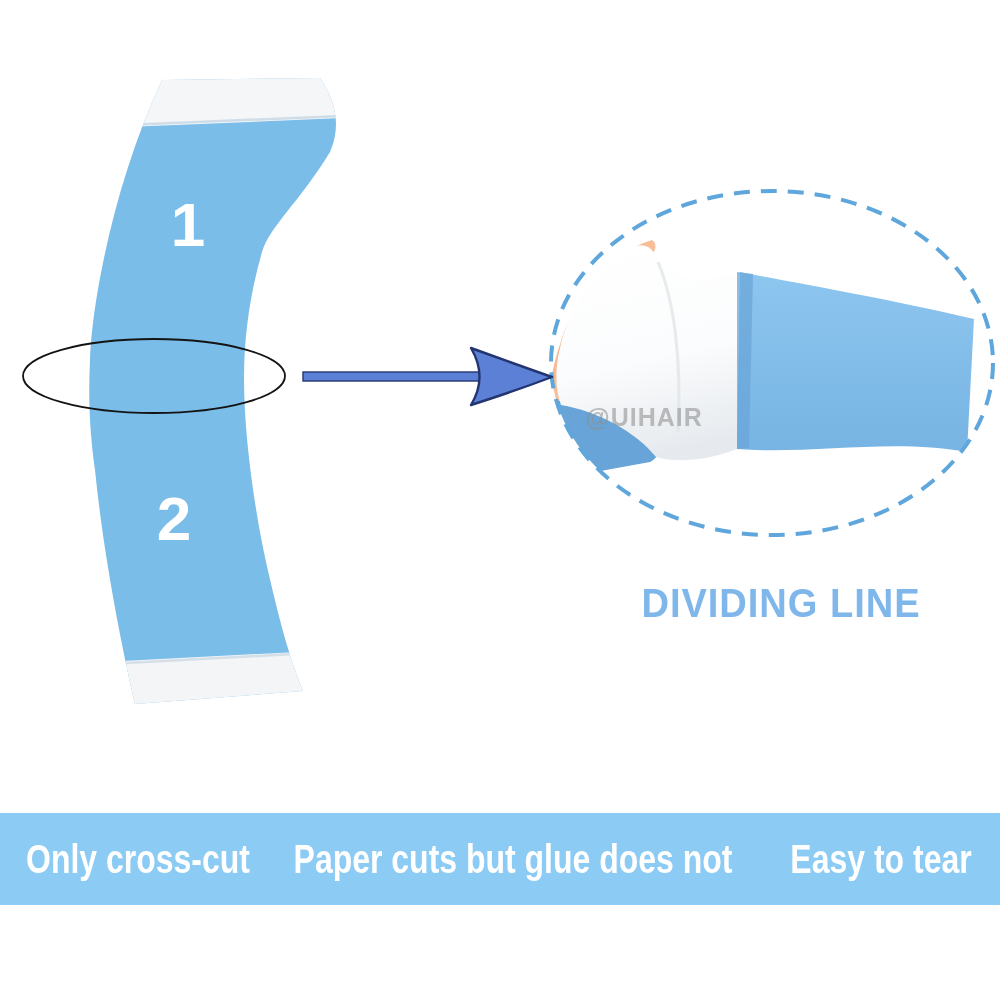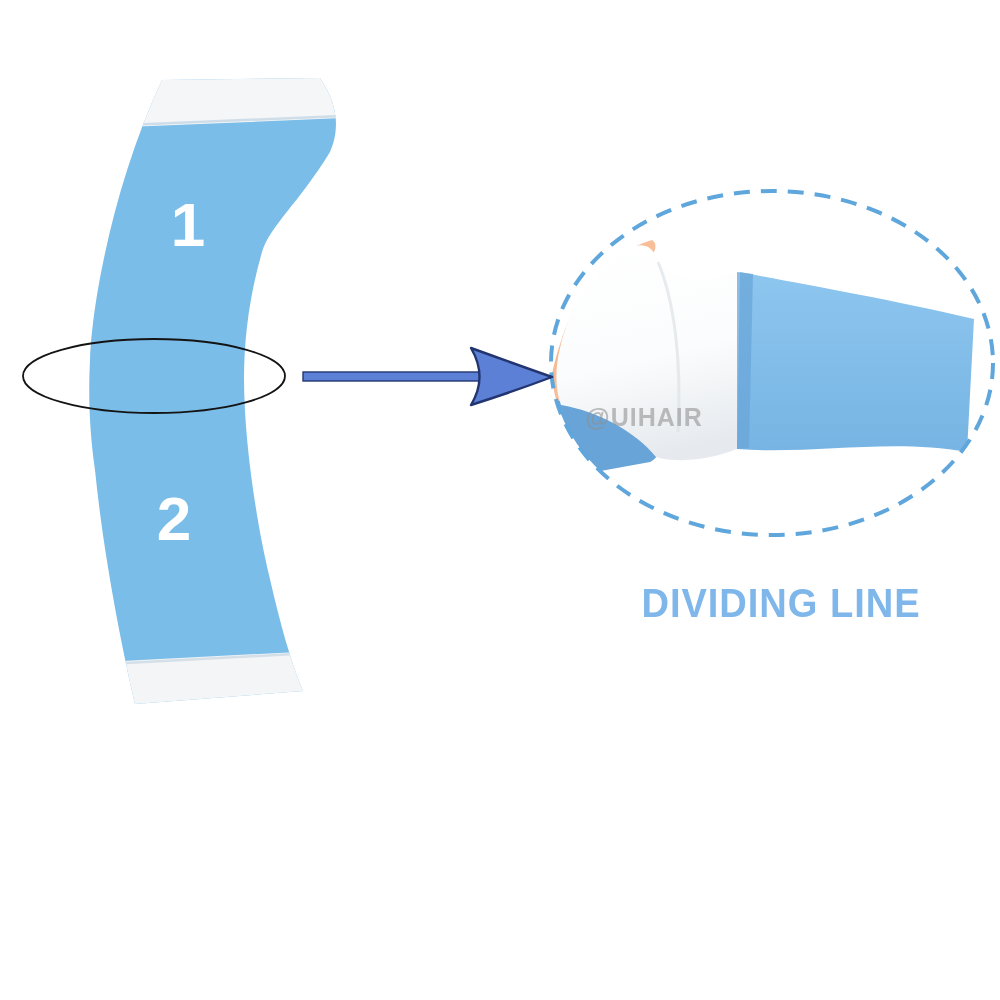--- a/index.html
+++ b/index.html
@@ -132,14 +132,19 @@
     <ellipse cx="772" cy="363" rx="221" ry="172" fill="none" stroke="#5ea6db" stroke-width="4" stroke-dasharray="16 11"></ellipse>
 
     <g>
       <rect x="303" y="372" width="180" height="9" fill="#5b80d6" stroke="#233571" stroke-width="1.4"></rect>
       <path d="M 471,348 Q 515,364 552,377 Q 515,391 471,405 Q 488,377 471,348 Z" fill="#5b80d6" stroke="#233571" stroke-width="2.4" stroke-linejoin="round"></path>
     </g>
   </svg>
 
   <div class="dividing-label">DIVIDING LINE</div>
 
+  <div class="banner">
+    <span class="btxt b0">Only cross-cut</span>
+    <span class="btxt b1">Paper cuts but glue does not</span>
+    <span class="btxt b2">Easy to tear</span>
+  </div>
 
 </div>
 
 </body></html>

